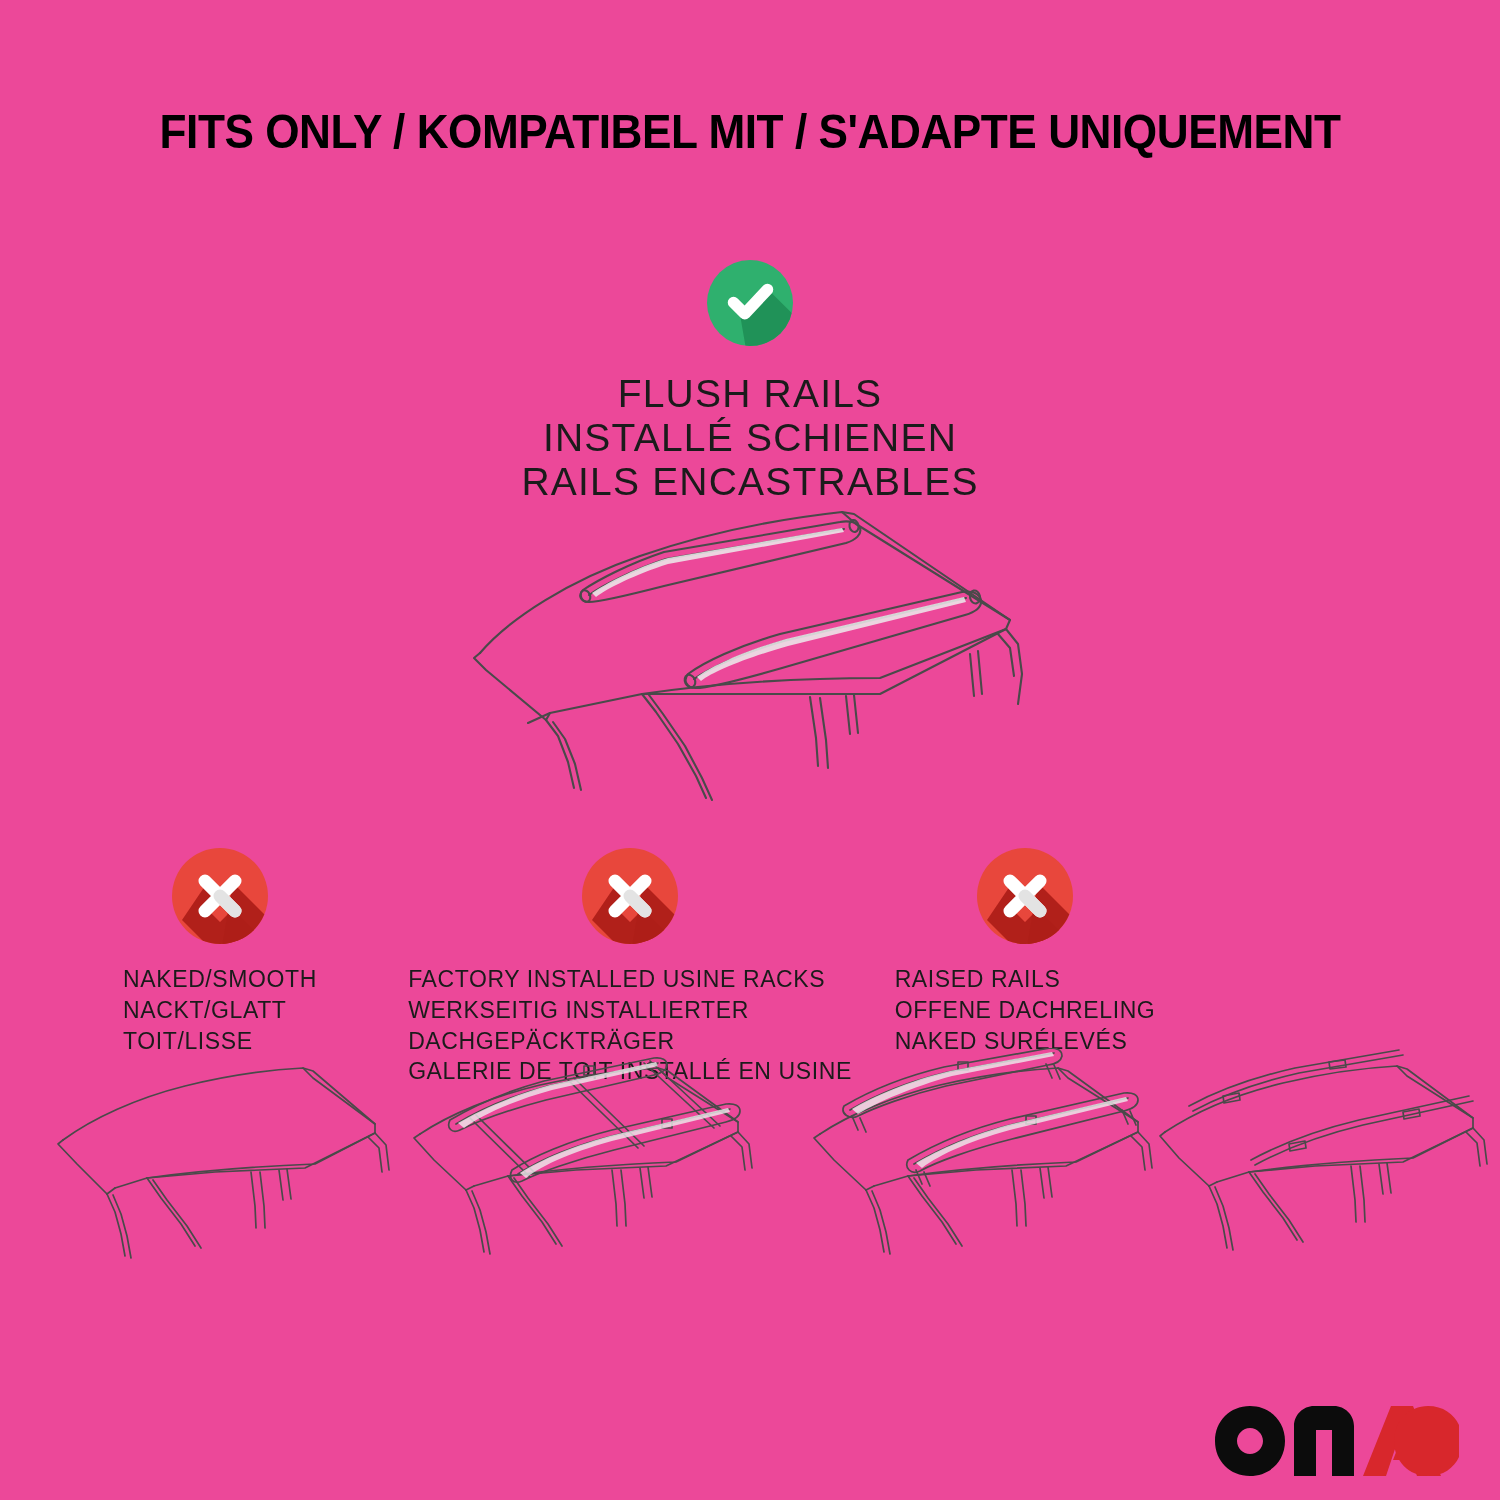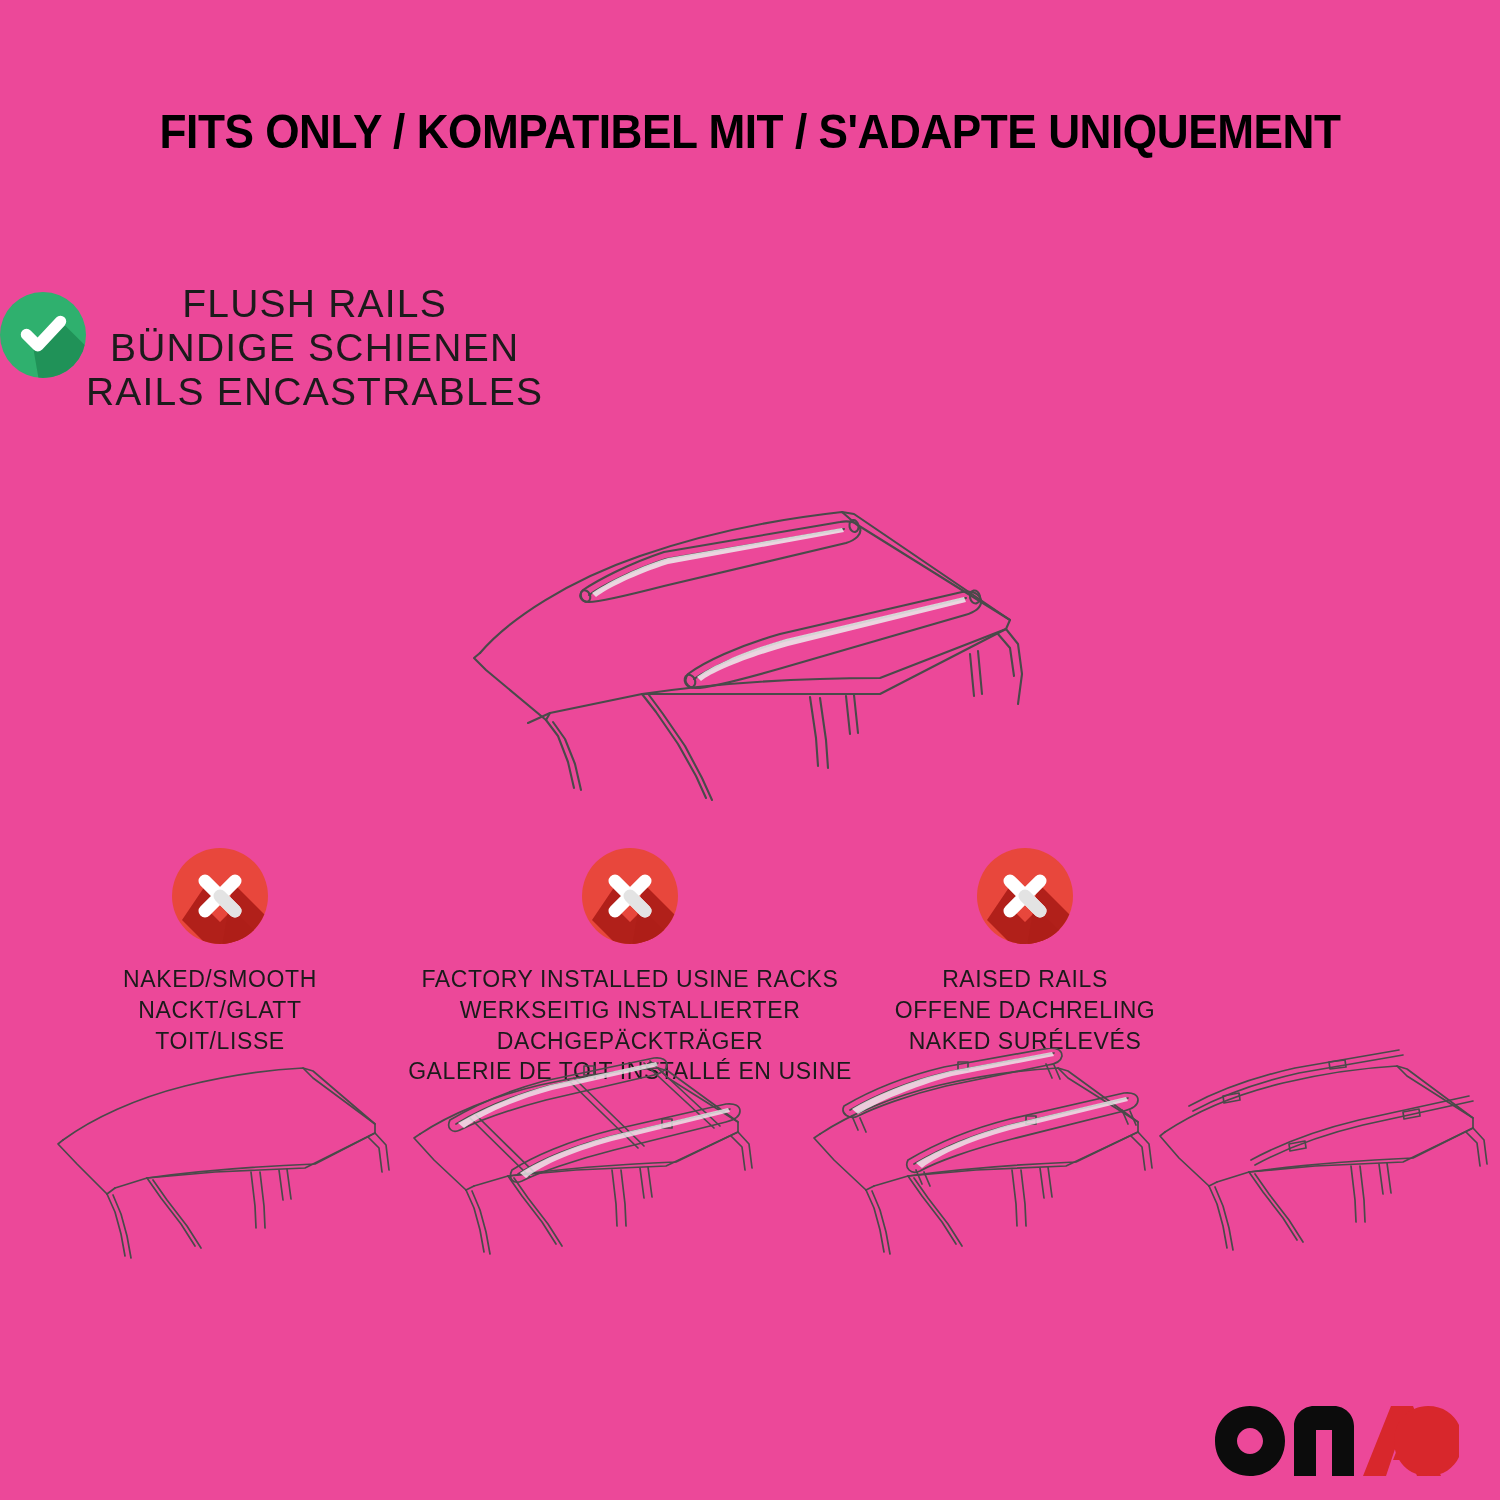--- a/index.html
+++ b/index.html
@@ -23,21 +23,21 @@
     color: #000000;
     transform: scaleX(0.92);
     white-space: nowrap;
   }
 
   
   .approved {
     position: absolute;
     left: 0; right: 0; top: 260px;
     display: flex;
-    flex-direction: row;
+    flex-direction: column;
     align-items: center;
   }
   .icon-circle { position: relative; display: block; }
 
   .approved-labels {
     margin-top: 22px;
     text-align: center;
     font-size: 39px;
     line-height: 1.13;
     letter-spacing: 1.2px;
@@ -69,21 +69,21 @@
     flex-direction: column;
     align-items: center;
   }
   .col-0 { width: 360px; }
   .col-1 { width: 460px; }
   .col-2 { width: 330px; }
   .col-3 { width: 270px; }
 
   .col-labels {
     margin-top: 16px;
-    text-align: center;
+    text-align: left;
     color: #1b1b1b;
     font-size: 23px;
     line-height: 1.34;
     letter-spacing: 0.6px;
     font-weight: 400;
   }
   .col-labels div { white-space: nowrap; }
 
   .col-art {
     position: absolute;
@@ -125,21 +125,21 @@
         <circle cx="43" cy="43" r="43" fill="#2FB06E"></circle>
         <g clip-path="url(#clipGreen)">
           <path d="M31 43 L37.5 49.5 L61.5 30 L95 63 L95 95 L40 95 Z" fill="#1F8F56" opacity="0.92"></path>
         </g>
         <path d="M26.5 42.5 L37.8 53.8 L60.5 29.5" fill="none" stroke="#ffffff" stroke-width="11.5" stroke-linecap="round" stroke-linejoin="round"></path>
       </svg>
     </span>
 
     <div class="approved-labels">
       <div>FLUSH RAILS</div>
-      <div>BÜNDIGE SCHIENEN</div>
+      <div>INSTALLÉ SCHIENEN</div>
       <div>RAILS ENCASTRABLES</div>
     </div>
   </div>
 
   <div class="approved-art">
     <svg viewBox="0 0 600 310" width="600" height="310" aria-hidden="true">
       <g fill="none" stroke="#4A4A4A" stroke-width="2.1" stroke-linejoin="round" stroke-linecap="round">
 
         <path d="M30 155 C60 120 120 82 190 58 C250 37 320 22 392 14
                  L404 16 L560 122 L556 131

